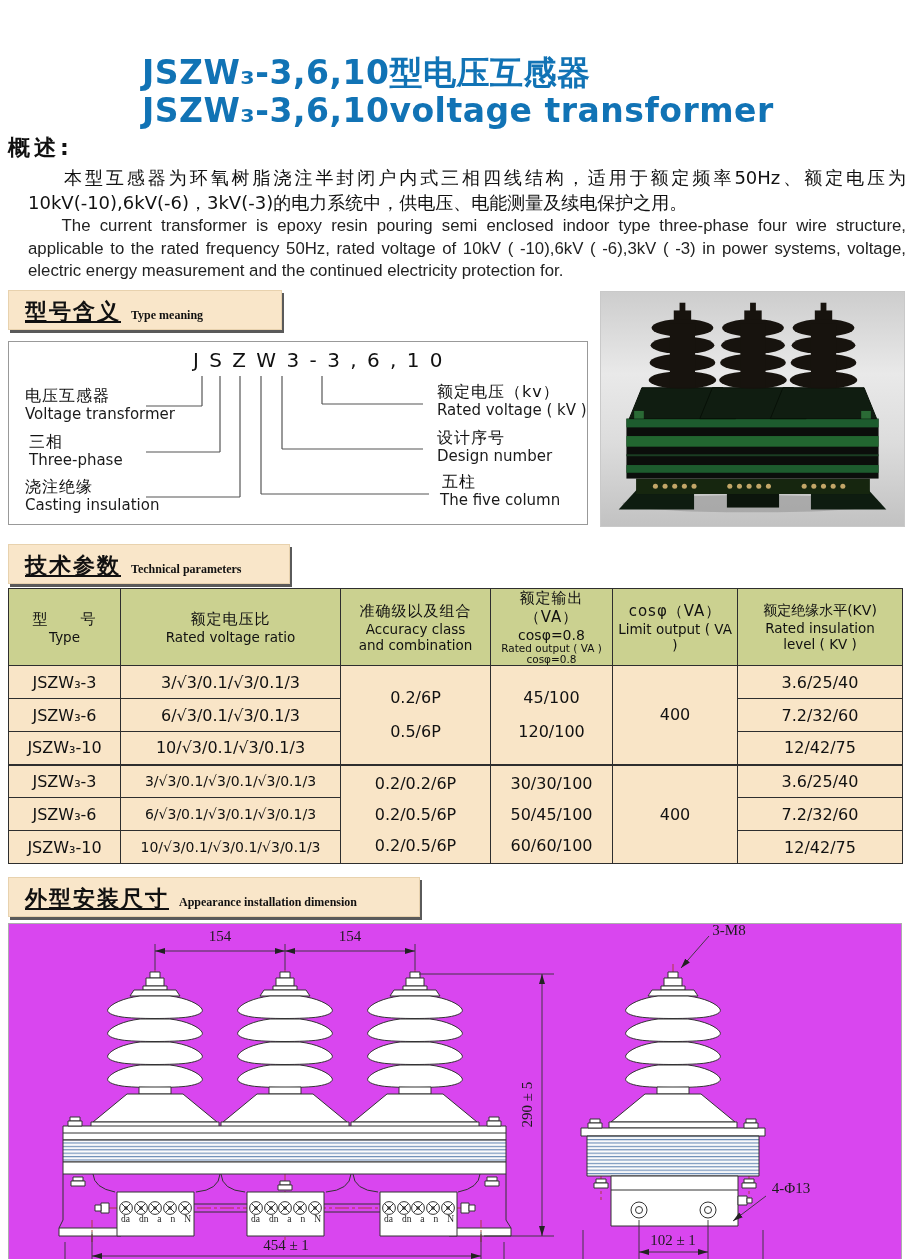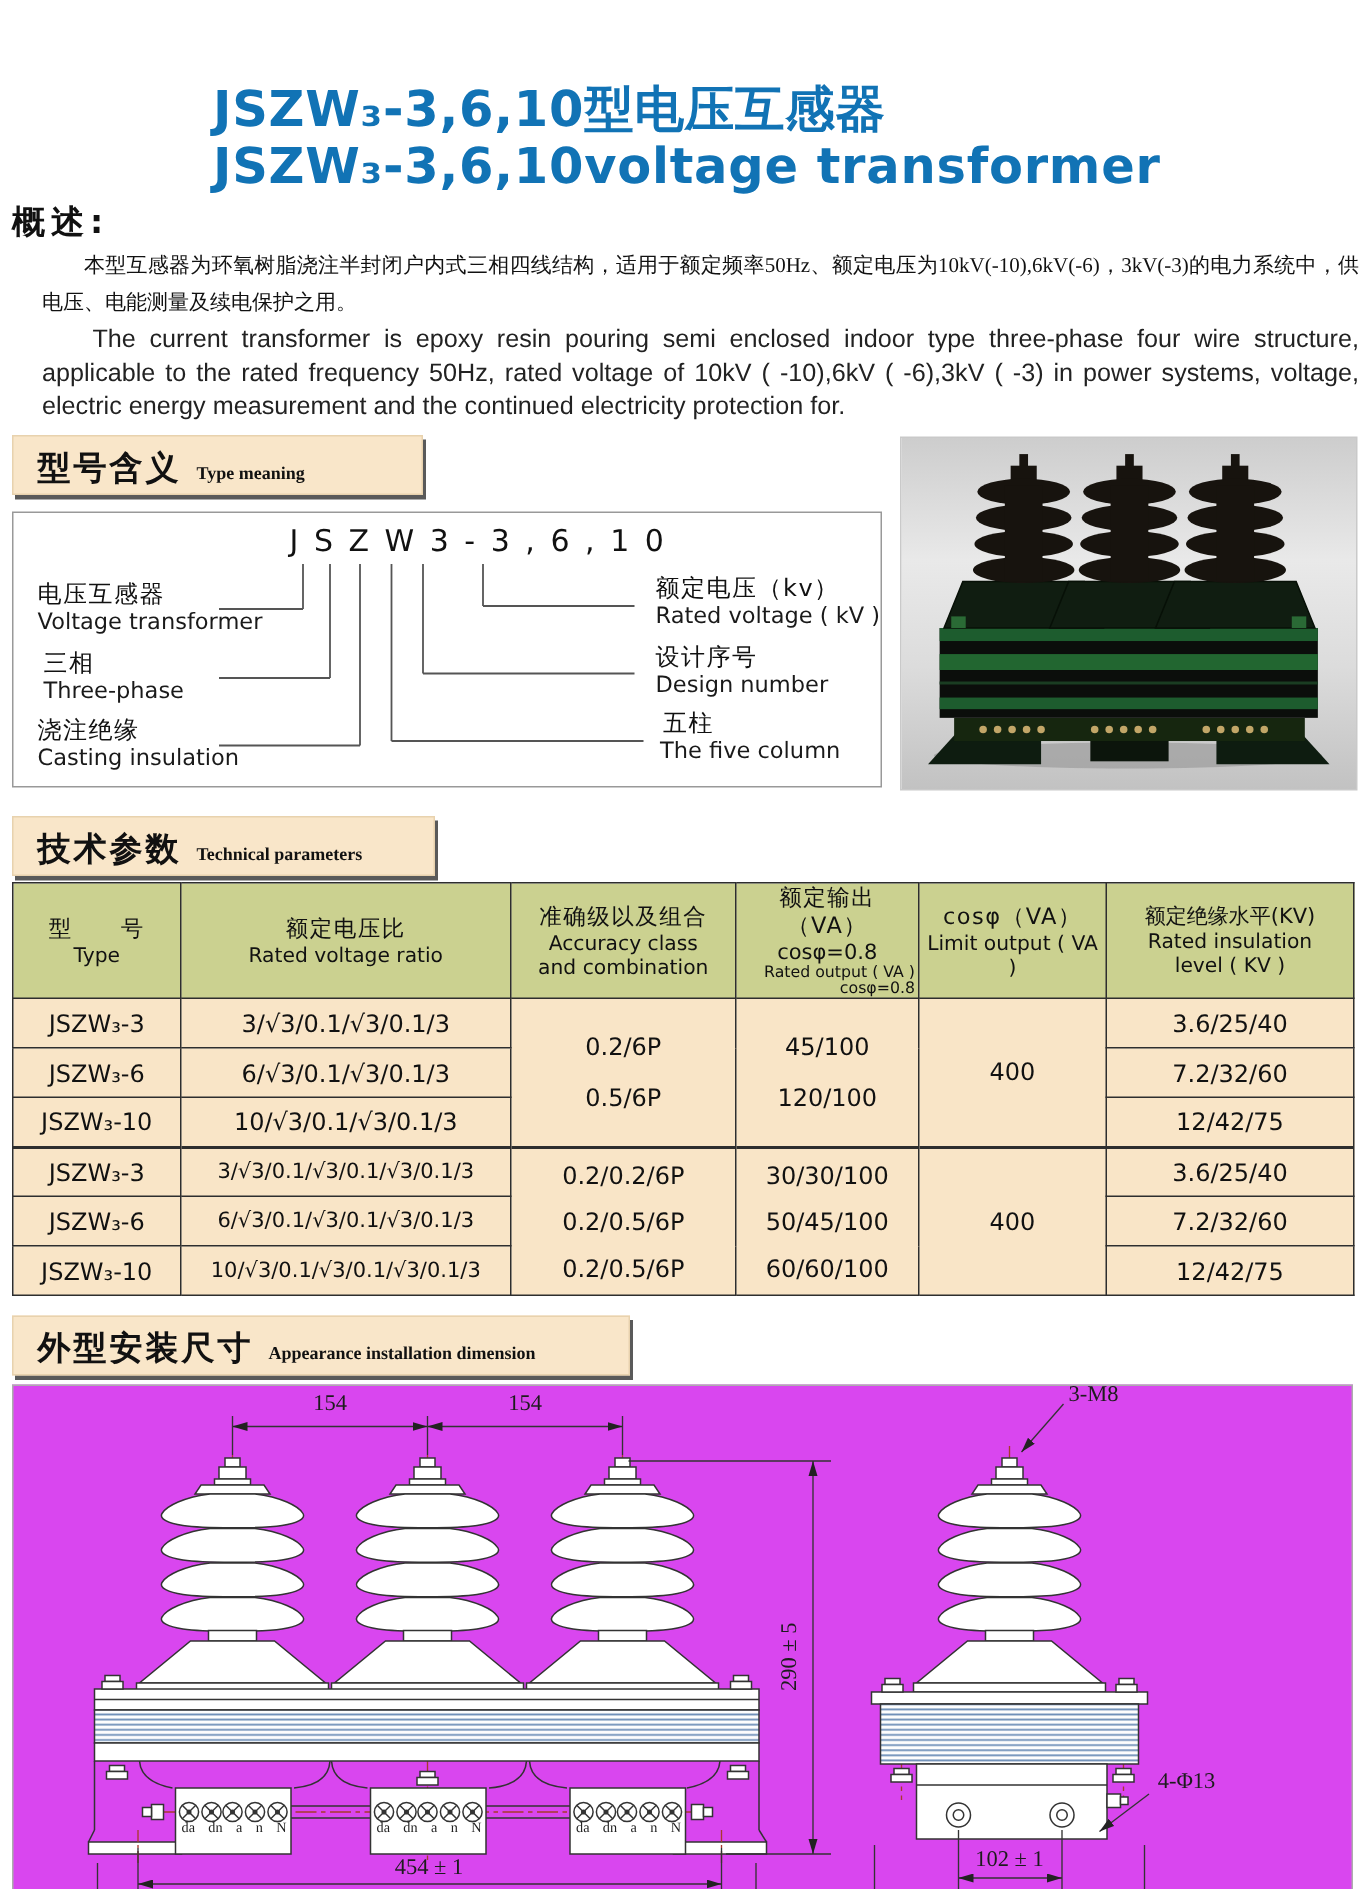--- a/index.html
+++ b/index.html
@@ -17,27 +17,27 @@
 
   
   .title1,.title2{position:absolute;left:142px;font-weight:bold;color:var(--accent-blue);
     font-size:33px;letter-spacing:.5px;white-space:nowrap;}
   .title1{top:6px;}
   .title2{top:46px;}
 
   
   .ov-head{position:absolute;left:8px;top:88px;font-size:22px;font-weight:bold;letter-spacing:4px;}
   .ov-text{position:absolute;left:28px;top:120px;width:878px;text-align:justify;}
-  .ov-text p.cn{font-size:14px;line-height:25px;text-indent:2em;font-family:Liberation Serif, serif;}
+  .ov-text p.cn{font-size:18px;line-height:25px;text-indent:2em;}
   .ov-text p.en{font-size:16.8px;line-height:22.5px;text-indent:2em;font-family:"Liberation Sans",sans-serif;color:#222;}
 
   
   .chip{position:absolute;background:var(--section-chip-bg);border:1px solid #e8d2ae;
     box-shadow:2px 3px 0 #5a5a5a;display:flex;align-items:baseline;padding:6px 14px 4px 16px;height:40px;}
-  .chip .cn{font-size:22px;font-weight:bold;letter-spacing:2px;}
+  .chip .cn{font-size:22px;font-weight:bold;letter-spacing:2px;text-decoration:underline;}
   .chip .en{font-size:12px;font-weight:bold;font-family:"Liberation Serif",serif;margin-left:10px;white-space:nowrap;}
   .chip1{left:8px;top:245px;width:274px;}
   .chip2{left:8px;top:499px;width:282px;}
   .chip3{left:8px;top:832px;width:412px;}
 
   
   .diagram{position:absolute;left:8px;top:296px;width:580px;height:184px;border:1px solid #999;background:#fff;}
   .diagram svg{position:absolute;left:0;top:0;}
   .model-code{position:absolute;left:184px;top:6px;font-size:20px;letter-spacing:2px;white-space:nowrap;color:#111;}
   .dlab{position:absolute;white-space:nowrap;}
@@ -49,21 +49,21 @@
     background:linear-gradient(180deg,#cdcdcd 0%,#e9e9e9 35%,#dcdcdc 65%,#c2c2c2 100%);padding:3px;}
 
   
   .tech-table{position:absolute;left:8px;top:543px;border-collapse:collapse;table-layout:fixed;width:894px;}
   .tech-table th,.tech-table td{border:1.5px solid #2e2e2e;text-align:center;vertical-align:middle;padding:0 2px;}
   .tech-table th{background:var(--table-header-bg);height:76px;font-weight:normal;}
   .tech-table td{background:var(--table-row-bg);height:33px;font-size:16px;}
   .th-cn{font-size:15px;letter-spacing:1px;}
   .th-cn2{font-size:14px;}
   .th-en{font-size:13.5px;}
-  .th-sm{font-size:10.5px;line-height:11px;text-align:right;}
+  .th-sm{font-size:10.5px;line-height:11px;}
   .td-ratio{font-size:15px;}
   tr.g2 .td-ratio{font-size:14px;}
   .mergelines div{line-height:34px;}
   .mergelines.three div{line-height:31px;}
   tr.group-start td{border-top:2.5px solid #2e2e2e;}
 
   
   .panel{position:absolute;left:8px;top:878px;width:894px;height:372px;border:1px solid #adadad;background:#d946ef;}
   .panel svg{position:absolute;left:0;top:0;}
   .dim{position:absolute;font-family:"Liberation Serif","DejaVu Serif",serif;font-size:15px;color:#1c1c1c;

